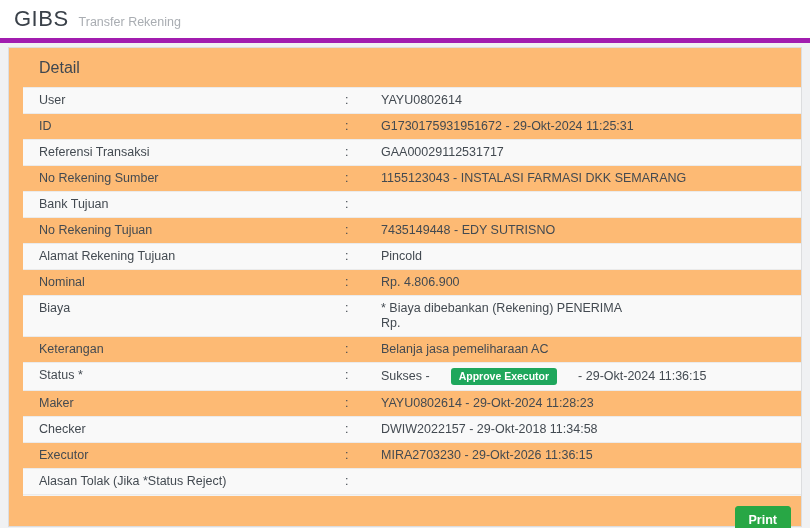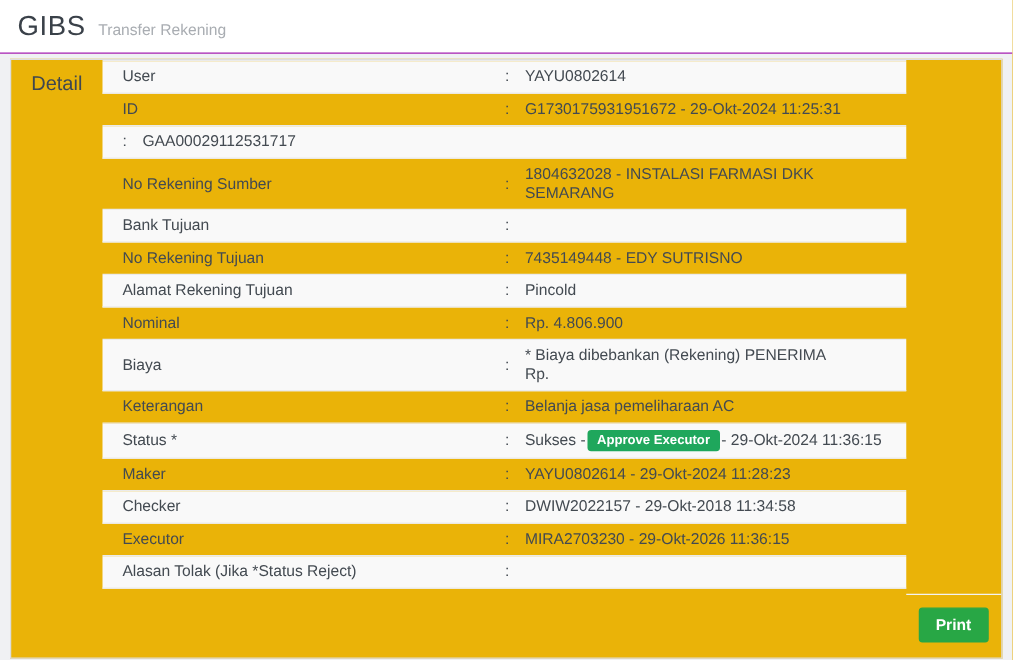--- a/index.html
+++ b/index.html
@@ -20,80 +20,81 @@
     background:var(--page-bg);
     font-family:"Liberation Sans","DejaVu Sans",sans-serif;
     color:var(--body-text);
   }
   
   .app-header{
     background:#ffffff;
     height:43px;
     display:flex;align-items:center;
     padding:0 14px;
-    border-bottom:1px solid #a21caf;
+    border-bottom:5px solid #a21caf;
   }
   .brand{
     font-size:22px;
     color:var(--header-text);
     letter-spacing:0.5px;
   }
   .subtitle{
     font-size:12.5px;
     color:var(--muted-text);
     margin-left:10px;
     padding-top:6px;
   }
   
   .content{
     padding:4px 8px 0 8px;
     height:calc(528px - 44px);
   }
   .card{
-    background:#eab308;
+    background:#fdba74;
     border:1px solid var(--card-border);
     height:100%;
-    display:flex;flex-direction:row;
+    display:flex;flex-direction:column;padding-left:14px;
   }
   .panel-title{
     margin:0;
     font-size:16px;
     font-weight:400;
     color:#3f4750;
     padding:11px 16px 10px 16px;
   }
   .rows{
     border-top:1px solid var(--row-border);
   }
   .row{
     display:flex;
-    align-items:center;
+    align-items:flex-start;
     padding:5px 16px;
     border-bottom:1px solid var(--row-border);
     font-size:12.5px;
     line-height:15px;
     min-height:25px;
   }
   .row:nth-child(odd){background:var(--row-stripe);}
   .cell.label{
     width:306px;
     flex:0 0 306px;
     color:var(--body-text);
   }
   .cell.colon{
     width:16px;
     flex:0 0 16px;
     color:var(--body-text);
   }
   .cell.value{
     flex:1;
     color:var(--body-text);
+    margin-left:20px;
   }
   .cell.value .line{margin:0;}
-  .cell.value.has-badge{display:flex;align-items:center;gap:1px;flex-wrap:wrap;}
+  .cell.value.has-badge{display:flex;align-items:center;gap:21px;flex-wrap:wrap;}
   .badge{
     display:inline-block;
     background:var(--badge-green);
     color:#ffffff;
     font-size:10.5px;
     font-weight:bold;
     padding:3px 8px;
     border-radius:3px;
     line-height:11px;
   }
@@ -134,28 +135,29 @@
     <div class="cell value">YAYU0802614</div>
   </div>
 
   <div class="row">
     <div class="cell label">ID</div>
     <div class="cell colon">:</div>
     <div class="cell value">G1730175931951672 - 29-Okt-2024 11:25:31</div>
   </div>
 
   <div class="row">
+    <div class="cell label">Referensi Transaksi</div>
     <div class="cell colon">:</div>
     <div class="cell value">GAA00029112531717</div>
   </div>
 
   <div class="row">
     <div class="cell label">No Rekening Sumber</div>
     <div class="cell colon">:</div>
-    <div class="cell value">1804632028 - INSTALASI FARMASI DKK SEMARANG</div>
+    <div class="cell value">1155123043 - INSTALASI FARMASI DKK SEMARANG</div>
   </div>
 
   <div class="row">
     <div class="cell label">Bank Tujuan</div>
     <div class="cell colon">:</div>
     <div class="cell value"></div>
   </div>
 
   <div class="row">
     <div class="cell label">No Rekening Tujuan</div>

